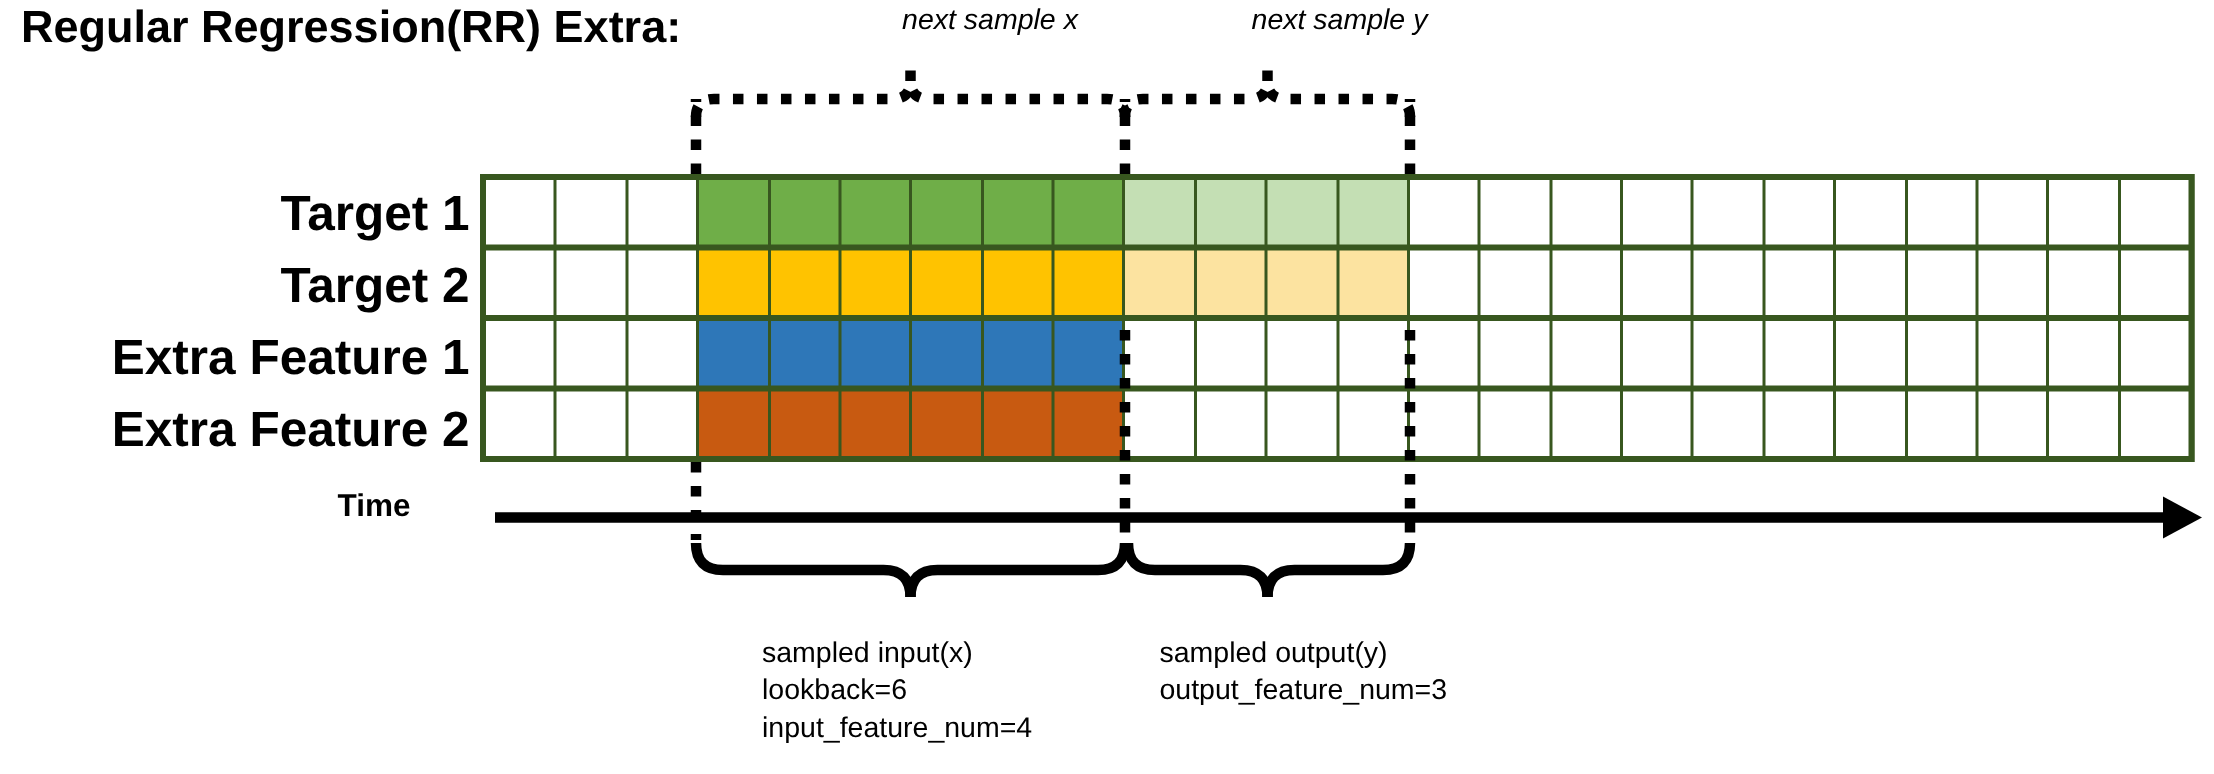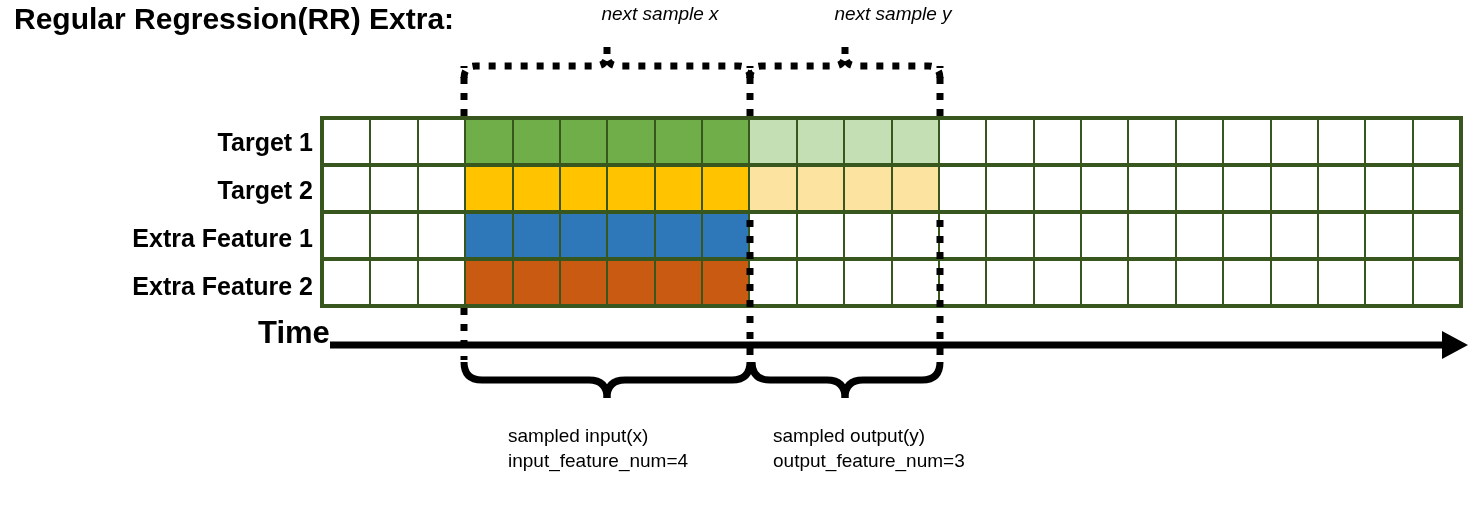--- a/index.html
+++ b/index.html
@@ -22,32 +22,32 @@
   .top-note{
     font-size:19px;font-style:italic;font-weight:400;
     white-space:nowrap;text-align:center;
   }
   #note-x{left:585px;top:3px;width:150px;}
   #note-y{left:818px;top:3px;width:150px;}
 
   
   .row-label{
     right:1163px;
-    font-size:25px;font-weight:700;white-space:nowrap;
+    font-size:33px;font-weight:700;white-space:nowrap;
     text-align:right;height:48px;line-height:48px;
   }
   #label-r0{top:118px;}
   #label-r1{top:166px;}
   #label-r2{top:214px;}
   #label-r3{top:262px;}
 
   
   #time-label{
-    left:225px;top:315px;
-    font-size:31px;font-weight:700;white-space:nowrap;margin-left:33px;
+    left:225px;top:326px;
+    font-size:21px;font-weight:700;white-space:nowrap;
   }
 
   
   #grid{
     left:320px;top:116px;
     width:1143px;height:192px;
     box-sizing:border-box;
     border:4px solid #38571F;
     display:flex;flex-direction:column;
     background:#38571F;
@@ -237,19 +237,20 @@
   </g>
 
   <g stroke="#000000" stroke-width="7" fill="none" stroke-linecap="butt">
     <path d="M752,362 Q752,380 770,380 L827,380 Q845,380 845,398"></path>
     <path d="M940,362 Q940,380 922,380 L863,380 Q845,380 845,398"></path>
   </g>
 </svg>
 
 <div class="abs caption" id="caption-input">
   <div>sampled input(x)</div>
+  <div>lookback=6</div>
   <div>input_feature_num=4</div>
 </div>
 
 <div class="abs caption" id="caption-output">
   <div>sampled output(y)</div>
   <div>output_feature_num=3</div>
 </div>
 
 </body></html>

